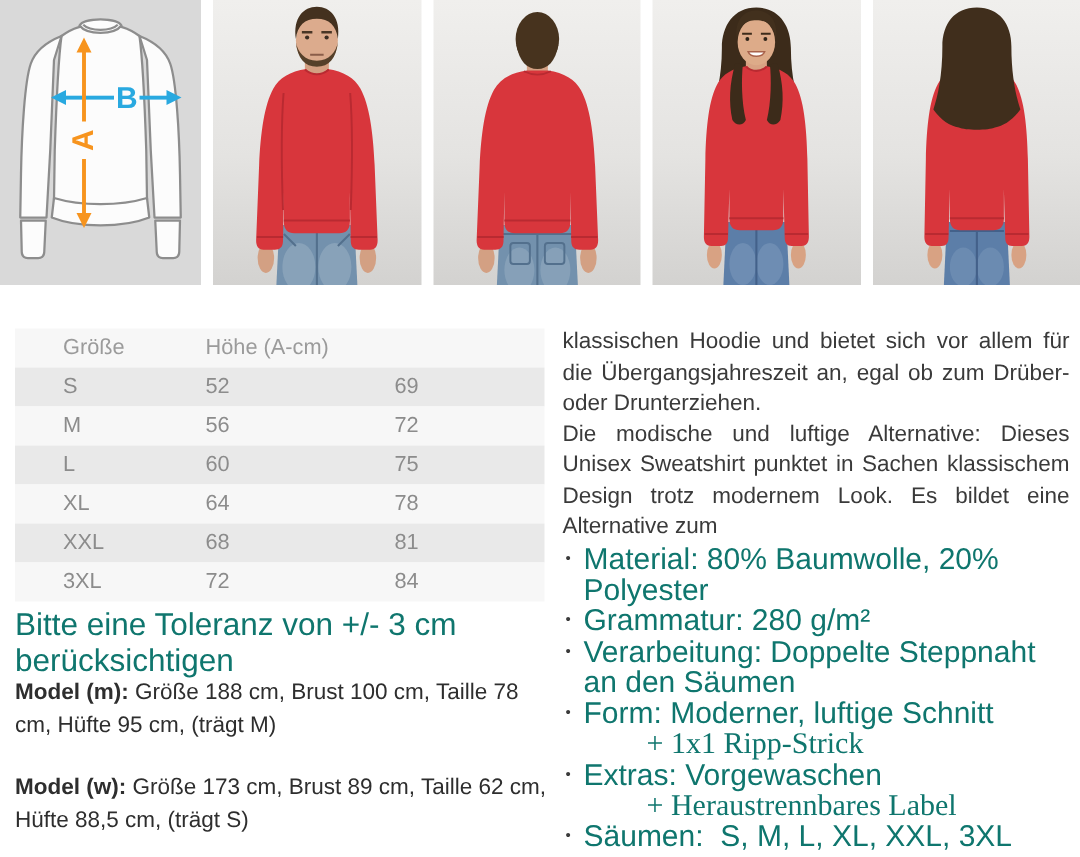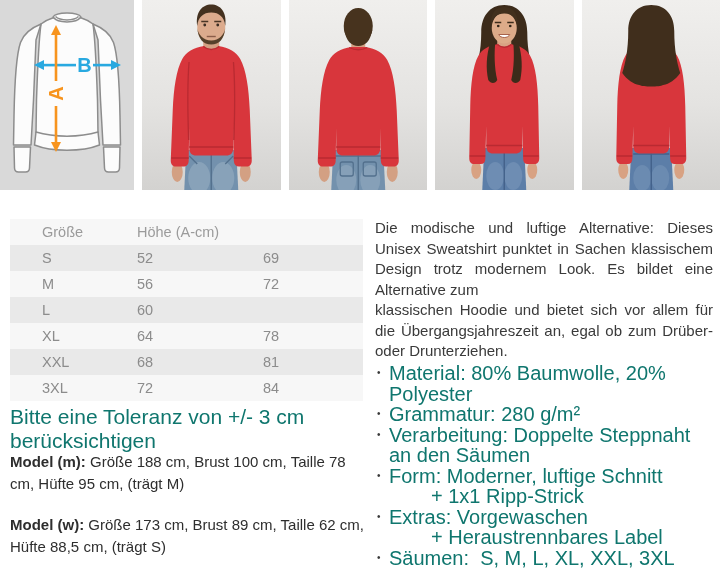--- a/index.html
+++ b/index.html
@@ -31,21 +31,21 @@
   .model-label { font-weight:bold; }
 
   
   .desc { position:absolute; left:375px; top:218px; width:338px; font-size:15px; line-height:20.5px; color:#3a3a3a; text-align:justify; }
   .desc p { margin:0; }
   .features { position:absolute; left:375px; top:363px; width:340px; margin:0; padding:0;
               list-style:none; font-size:20px; line-height:20.5px; color:#0f766e; }
   .features li { position:relative; padding-left:14px; }
   .features li::before { content:"•"; position:absolute; left:2px; top:0; font-size:10px; line-height:20.5px; color:#3a3a3a; }
   .b-text { white-space:pre-wrap; }
-  .feature-sub { padding-left:42px; white-space:pre-wrap; }
+  .feature-sub { padding-left:42px; white-space:pre-wrap;font-family:Liberation Serif, serif; }
   .feature-sub:empty { display:none; }
 </style>
 </head>
 <body>
 
 <div class="page">
 
   <div class="photo-strip">
 
     <div class="panel sketch">
@@ -167,20 +167,21 @@
         <div class="c c3">69</div>
       </div>
         <div class="srow">
         <div class="c c1">M</div>
         <div class="c c2">56</div>
         <div class="c c3">72</div>
       </div>
         <div class="srow">
         <div class="c c1">L</div>
         <div class="c c2">60</div>
+        <div class="c c3">75</div>
       </div>
         <div class="srow">
         <div class="c c1">XL</div>
         <div class="c c2">64</div>
         <div class="c c3">78</div>
       </div>
         <div class="srow">
         <div class="c c1">XXL</div>
         <div class="c c2">68</div>
         <div class="c c3">81</div>
@@ -197,22 +198,22 @@
 
   <div class="model-block" id="model-m">
     <span class="model-label">Model (m):</span><span> Größe 188 cm, Brust 100 cm, Taille 78 cm, Hüfte 95 cm, (trägt M)</span>
   </div>
 
   <div class="model-block" id="model-w">
     <span class="model-label">Model (w):</span><span> Größe 173 cm, Brust 89 cm, Taille 62 cm, Hüfte 88,5 cm, (trägt S)</span>
   </div>
 
   <div class="desc">
+    <p>klassischen Hoodie und bietet sich vor allem für die Übergangsjahreszeit an, egal ob zum Drüber- oder Drunterziehen.</p>
     <p>Die modische und luftige Alternative: Dieses Unisex Sweatshirt punktet in Sachen klassischem Design trotz modernem Look. Es bildet eine Alternative zum</p>
-    <p>klassischen Hoodie und bietet sich vor allem für die Übergangsjahreszeit an, egal ob zum Drüber- oder Drunterziehen.</p>
   </div>
 
   <ul class="features">
 
   <li>
       <span class="b-text">Material: 80% Baumwolle, 20% Polyester</span>
       
     </li>
       <li>
       <span class="b-text">Grammatur: 280 g/m²</span>

